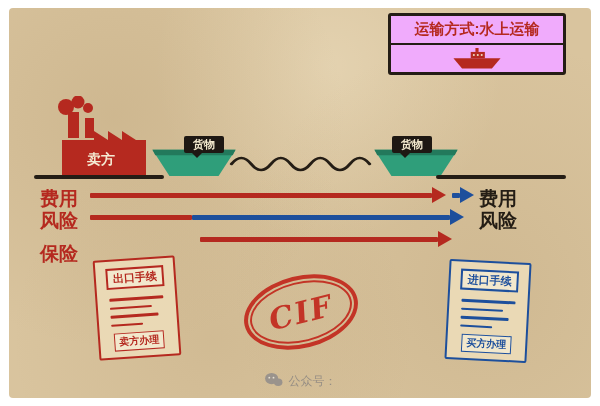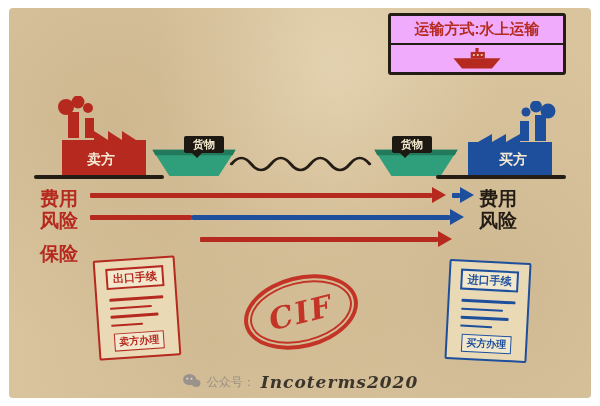--- a/index.html
+++ b/index.html
@@ -108,33 +108,20 @@
           <circle cx="22" cy="6" r="6.5"></circle>
           <circle cx="32" cy="12" r="5"></circle>
         <rect x="12" y="16" width="11" height="26"></rect>
         <rect x="29" y="22" width="9" height="20"></rect>
         <path d="M6 80 V44 H38 L38 35 L52 44 L52 35 L66 44 L66 35 L80 44 H90 V80 Z"></path>
       </g>
     </svg>
     <div class="flabel">卖方</div>
   </div>
 
-  <div class="factory blue" style="left:462px;top:101px;width:96px;height:75px;">
-    <svg width="96" height="75" viewBox="0 0 96 75" aria-hidden="true">
-      <g fill="#1d4f9c">
-        <circle cx="86" cy="10" r="7.5"></circle>
-          <circle cx="74" cy="5.5" r="6"></circle>
-          <circle cx="64" cy="11" r="4.5"></circle>
-        <rect x="73" y="14" width="11" height="26"></rect>
-        <rect x="58" y="20" width="9" height="20"></rect>
-        <path d="M90 75 V41 H58 L58 33 L44 41 L44 33 L30 41 L30 33 L16 41 H6 V75 Z"></path>
-      </g>
-    </svg>
-    <div class="flabel">买方</div>
-  </div>
 
   <div class="ship" style="left:150px;top:144px;">
     <svg width="88" height="34" viewBox="0 0 90 36" aria-hidden="true">
       <polygon points="1,6 89,6 71,34 19,34" fill="#2f9e7a"></polygon>
       <polygon points="1,6 89,6 86,12 4,12" fill="#23795c"></polygon>
     </svg>
   </div>
   <div class="ship" style="left:372px;top:144px;">
     <svg width="88" height="34" viewBox="0 0 90 36" aria-hidden="true">
       <polygon points="1,6 89,6 71,34 19,34" fill="#2f9e7a"></polygon>
@@ -202,15 +189,14 @@
   <div class="footer">
     <span>
       <svg width="19" height="15" viewBox="0 0 20 16" aria-hidden="true">
         <ellipse cx="8" cy="7" rx="7" ry="6" fill="#9a938c"></ellipse>
         <ellipse cx="15" cy="11" rx="4.5" ry="4" fill="#9a938c"></ellipse>
         <circle cx="5.5" cy="6" r="1" fill="#e7e0d2"></circle>
         <circle cx="10" cy="6" r="1" fill="#e7e0d2"></circle>
       </svg>
     </span>
     <span class="acct">公众号：</span>
-    <span class="name">Incoterms2020</span>
   </div>
 </div>
 
 </body></html>

